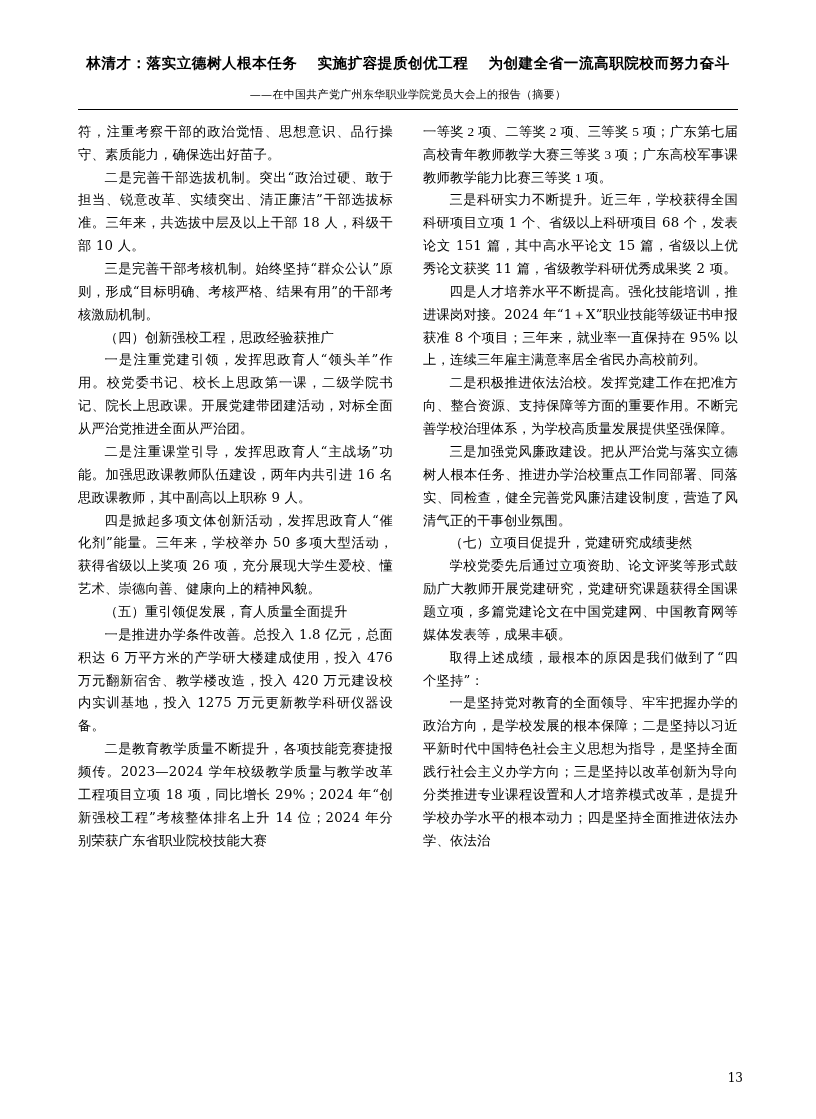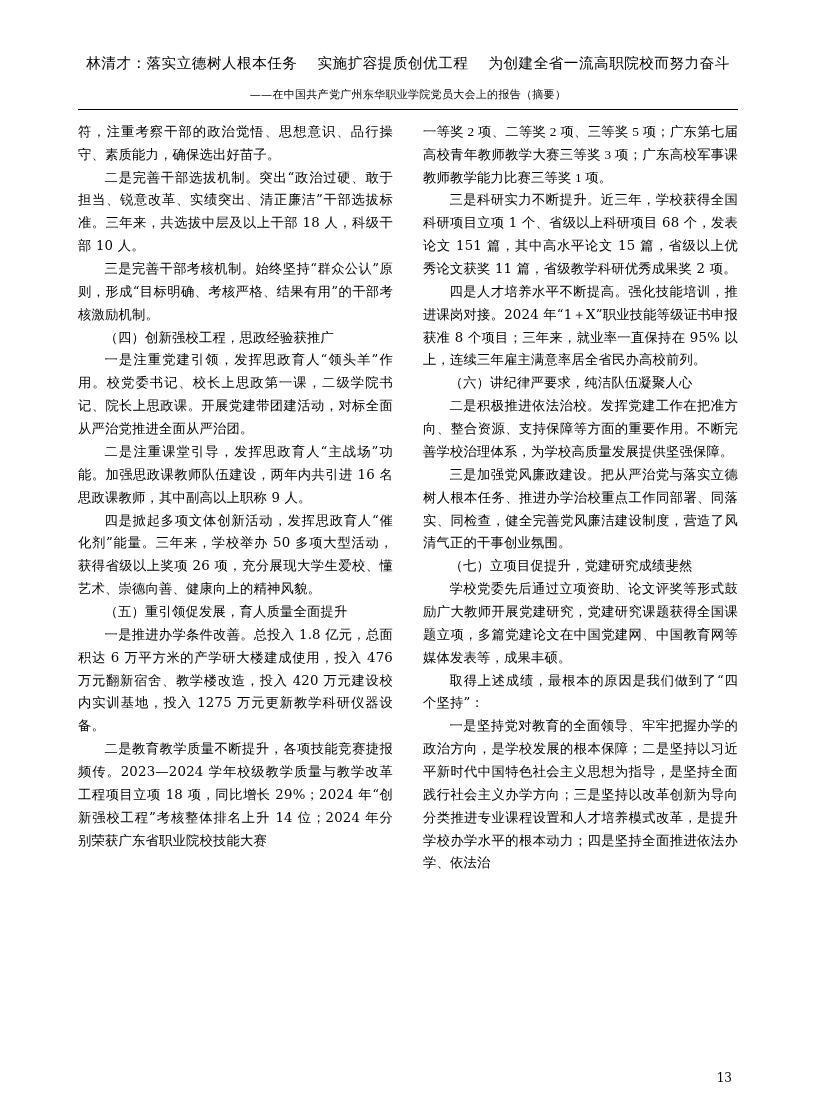--- a/index.html
+++ b/index.html
@@ -19,21 +19,21 @@
     width: 816px;
     height: 1119px;
     box-sizing: border-box;
     padding: 52px 78px 40px 78px;
   }
   .header {
     text-align: center;
   }
   .header-title {
     font-size: 14.6px;
-    font-weight: normal;
+    font-weight: bold;
     letter-spacing: 0.5px;
     line-height: 1.5;
     white-space: nowrap;
   }
   .header-title .seg-gap {
     display: inline-block;
     width: 20px;
   }
   .header-sub {
     font-size: 11px;
@@ -66,21 +66,21 @@
     text-justify: inter-ideograph;
     text-indent: 2em;
     letter-spacing: 0.2px;
   }
   p.noindent {
     text-indent: 0;
     font-family: Liberation Serif, serif;
   }
   .footer-page {
     position: absolute;
-    right: 84px;
+    right: 73px;
     bottom: 34px;
     font-size: 12px;
     font-family: "DejaVu Serif", "Liberation Serif", serif;
   }
 </style>
 </head>
 <body>
 
 <div class="page">
 
@@ -102,21 +102,20 @@
       <p class="para">四是掀起多项文体创新活动，发挥思政育人“催化剂”能量。三年来，学校举办 50 多项大型活动，获得省级以上奖项 26 项，充分展现大学生爱校、懂艺术、崇德向善、健康向上的精神风貌。</p>
       <p class="para">（五）重引领促发展，育人质量全面提升</p>
       <p class="para">一是推进办学条件改善。总投入 1.8 亿元，总面积达 6 万平方米的产学研大楼建成使用，投入 476 万元翻新宿舍、教学楼改造，投入 420 万元建设校内实训基地，投入 1275 万元更新教学科研仪器设备。</p>
       <p class="para">二是教育教学质量不断提升，各项技能竞赛捷报频传。2023—2024 学年校级教学质量与教学改革工程项目立项 18 项，同比增长 29%；2024 年“创新强校工程”考核整体排名上升 14 位；2024 年分别荣获广东省职业院校技能大赛</p>
     </div>
 
     <div class="col">
       <p class="para noindent">一等奖 2 项、二等奖 2 项、三等奖 5 项；广东第七届高校青年教师教学大赛三等奖 3 项；广东高校军事课教师教学能力比赛三等奖 1 项。</p>
       <p class="para">三是科研实力不断提升。近三年，学校获得全国科研项目立项 1 个、省级以上科研项目 68 个，发表论文 151 篇，其中高水平论文 15 篇，省级以上优秀论文获奖 11 篇，省级教学科研优秀成果奖 2 项。</p>
       <p class="para">四是人才培养水平不断提高。强化技能培训，推进课岗对接。2024 年“1＋X”职业技能等级证书申报获准 8 个项目；三年来，就业率一直保持在 95% 以上，连续三年雇主满意率居全省民办高校前列。</p>
-      <p class="para">（六）讲纪律严要求，纯洁队伍凝聚人心</p>
       <p class="para">二是积极推进依法治校。发挥党建工作在把准方向、整合资源、支持保障等方面的重要作用。不断完善学校治理体系，为学校高质量发展提供坚强保障。</p>
       <p class="para">三是加强党风廉政建设。把从严治党与落实立德树人根本任务、推进办学治校重点工作同部署、同落实、同检查，健全完善党风廉洁建设制度，营造了风清气正的干事创业氛围。</p>
       <p class="para">（七）立项目促提升，党建研究成绩斐然</p>
       <p class="para">学校党委先后通过立项资助、论文评奖等形式鼓励广大教师开展党建研究，党建研究课题获得全国课题立项，多篇党建论文在中国党建网、中国教育网等媒体发表等，成果丰硕。</p>
       <p class="para">取得上述成绩，最根本的原因是我们做到了“四个坚持”：</p>
       <p class="para">一是坚持党对教育的全面领导、牢牢把握办学的政治方向，是学校发展的根本保障；二是坚持以习近平新时代中国特色社会主义思想为指导，是坚持全面践行社会主义办学方向；三是坚持以改革创新为导向分类推进专业课程设置和人才培养模式改革，是提升学校办学水平的根本动力；四是坚持全面推进依法办学、依法治</p>
     </div>
 
   </div>
 

